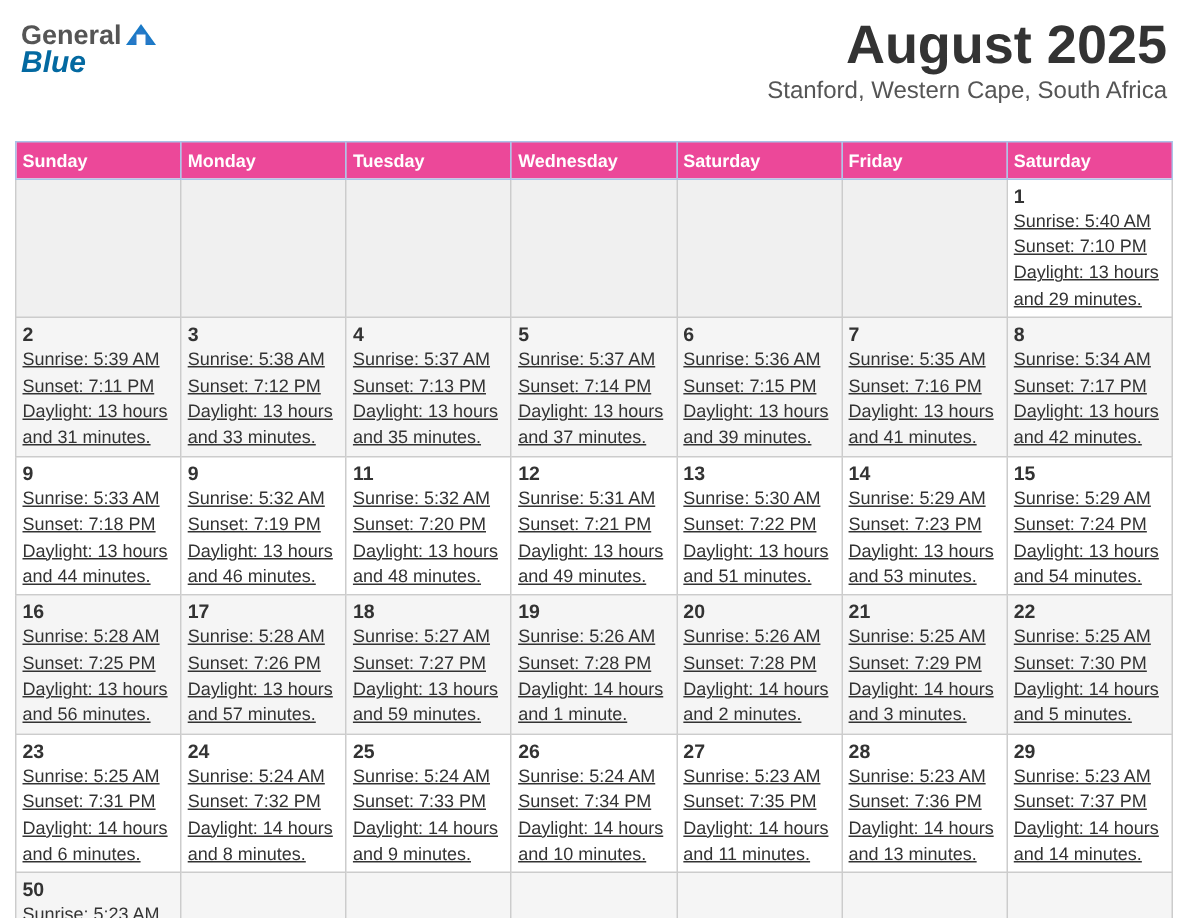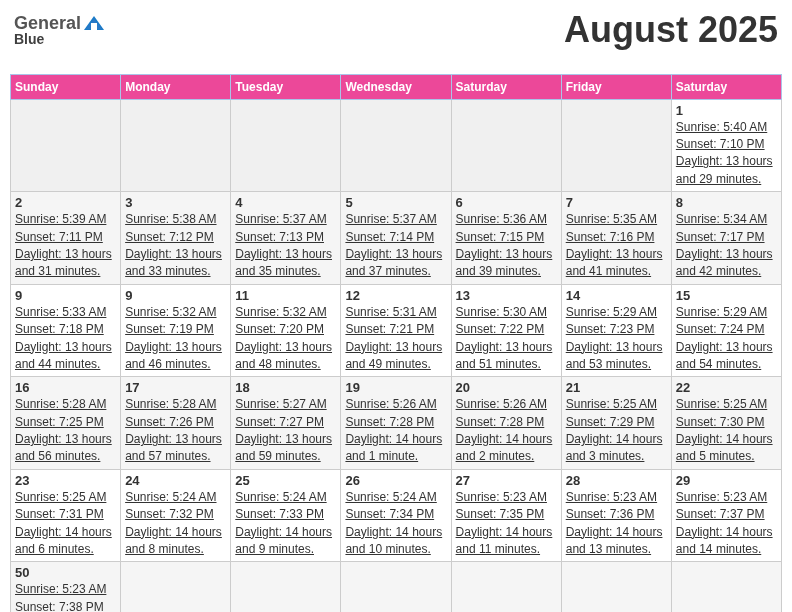--- a/index.html
+++ b/index.html
@@ -23,24 +23,25 @@
       align-items: flex-start;
       padding-top: 4px;
     }
     .logo-general {
       font-size: 18px;
       font-weight: bold;
       color: #555;
       line-height: 1;
     }
     .logo-blue {
-      font-size: 14px;
-      font-weight: bold;
-      color: #404040;
+      font-size: 20px;
+      font-weight: bold;
+      color: #0369a1;
       line-height: 1;
+      font-style: italic;
     }
     .logo-icon {
       display: inline-block;
       width: 22px;
       height: 16px;
       margin-left: 2px;
       vertical-align: middle;
     }
     .logo-row {
       display: flex;
@@ -120,20 +121,21 @@
       <svg class="logo-icon" viewBox="0 0 22 16" xmlns="http://www.w3.org/2000/svg">
         <polygon points="11,1 21,15 1,15" fill="#1a7ac7"></polygon>
         <polygon points="11,4 19,14 3,14" fill="#2979c7"></polygon>
         <rect x="8" y="8" width="6" height="7" fill="#fff"></rect>
       </svg>
     </div>
     <span class="logo-blue">Blue</span>
   </div>
   <div class="title-area">
     <div class="month-title">August 2025</div>
+    <div class="location-title">Stanford, Western Cape, South Africa</div>
   </div>
 </div>
 
 <table>
   <thead>
     <tr>
     <th>Sunday</th>
         <th>Monday</th>
         <th>Tuesday</th>
         <th>Wednesday</th>

